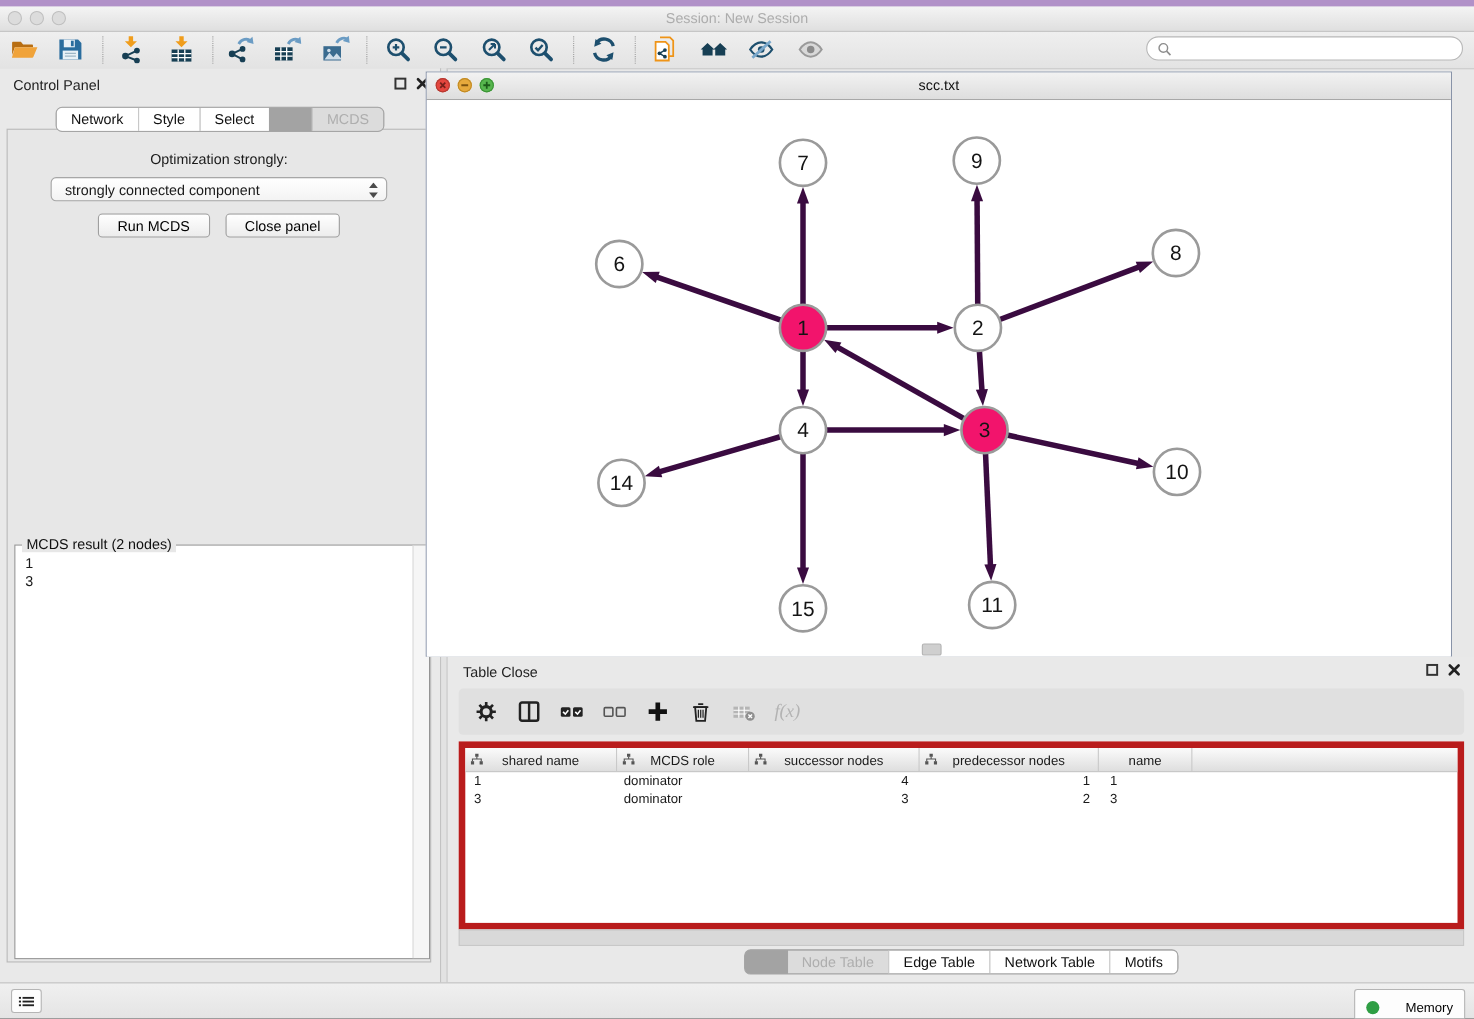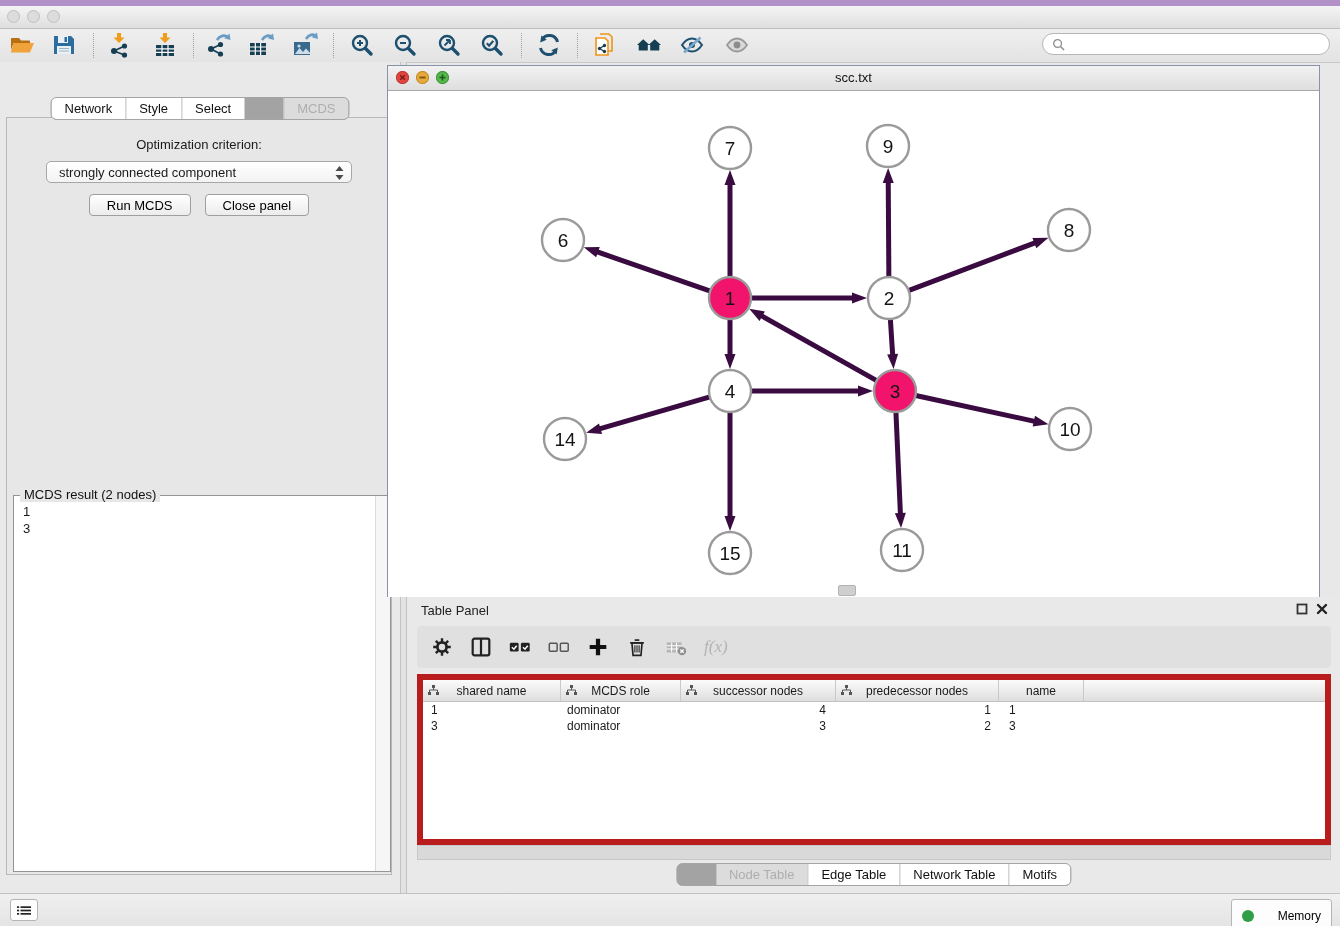--- a/index.html
+++ b/index.html
@@ -114,20 +114,21 @@
 <div id="app">
 
   <div class="top-accent"></div>
 
   <div class="titlebar">
     <div class="mtl-group">
       <span class="mtl"></span>
       <span class="mtl"></span>
       <span class="mtl"></span>
     </div>
+    <div class="title">Session: New Session</div>
   </div>
 
   <div class="toolbar">
     <button class="tbtn" style="left:5px">
       <svg viewBox="0 0 26 26">
         <path d="M2 7c0-.6.4-1 1-1h7l2 2.5h8c.6 0 1 .4 1 1V11H4.5L2 18z" fill="#b86e12"></path>
         <path d="M4.5 11H25l-3.6 8.6c-.2.5-.6.9-1.2.9H1.8z" fill="#f0a33a"></path>
       </svg>
     </button>
     <button class="tbtn" style="left:47px">
@@ -255,28 +256,43 @@
     <div class="search">
       <svg viewBox="0 0 14 14" width="13" height="13">
         <circle cx="6" cy="6" r="4.2" fill="none" stroke="#8d8d8d" stroke-width="1.4"></circle>
         <path d="M9.2 9.2L13 13" stroke="#8d8d8d" stroke-width="1.6"></path>
       </svg>
       <input value="" style="">
     </div>
   </div>
 
   <div class="control-panel">
+    <div class="cp-header">
+      <span class="ptitle">Control Panel</span>
+      <span class="phead-icons">
+        <button class="pico">
+          <svg viewBox="0 0 12 12" width="12" height="12">
+              <rect x="1.5" y="1.5" width="9" height="9" fill="none" stroke="#333" stroke-width="1.8"></rect>
+            </svg>
+        </button>
+        <button class="pico">
+          <svg viewBox="0 0 12 12" width="12" height="12">
+              <path d="M2 2l8 8M10 2l-8 8" stroke="#222" stroke-width="2.4" stroke-linecap="round"></path>
+            </svg>
+        </button>
+      </span>
+    </div>
     <div class="cp-tabs seg">
       <span class="tab">Network</span>
       <span class="tab">Style</span>
       <span class="tab">Select</span>
       <span class="tab active">MCDS</span>
     </div>
     <div class="cp-body">
-      <div class="opt-label">Optimization criterion:</div>
+      <div class="opt-label">Optimization strongly:</div>
       <div class="dropdown">
         <span>strongly connected component</span>
         <span class="stepper">
           <svg viewBox="0 0 9 14" width="9" height="14">
               <path d="M4.5 0L8.5 5H.5z" fill="#4a4a4a"></path>
               <path d="M4.5 14L.5 9h8z" fill="#4a4a4a"></path>
             </svg>
         </span>
       </div>
       <div class="btn-row">
@@ -369,21 +385,21 @@
           <text x="177" y="348" text-anchor="middle" dy="0.35em" font-size="19" fill="#141414" font-family="&quot;Liberation Sans&quot;, sans-serif">14</text>
           <circle cx="342" cy="462" r="21" fill="#ffffff" stroke="#9a9a9a" stroke-width="2.4"></circle>
           <text x="342" y="462" text-anchor="middle" dy="0.35em" font-size="19" fill="#141414" font-family="&quot;Liberation Sans&quot;, sans-serif">15</text>
         </svg>
       <span class="hthumb"></span>
     </div>
   </div>
 
   <div class="table-panel">
     <div class="tp-header">
-      <span class="ptitle">Table Panel</span>
+      <span class="ptitle">Table Close</span>
       <span class="phead-icons">
         <button class="pico">
           <svg viewBox="0 0 12 12" width="12" height="12">
               <rect x="1.5" y="1.5" width="9" height="9" fill="none" stroke="#333" stroke-width="1.8"></rect>
             </svg>
         </button>
         <button class="pico">
           <svg viewBox="0 0 12 12" width="12" height="12">
               <path d="M2 2l8 8M10 2l-8 8" stroke="#222" stroke-width="2.4" stroke-linecap="round"></path>
             </svg>

